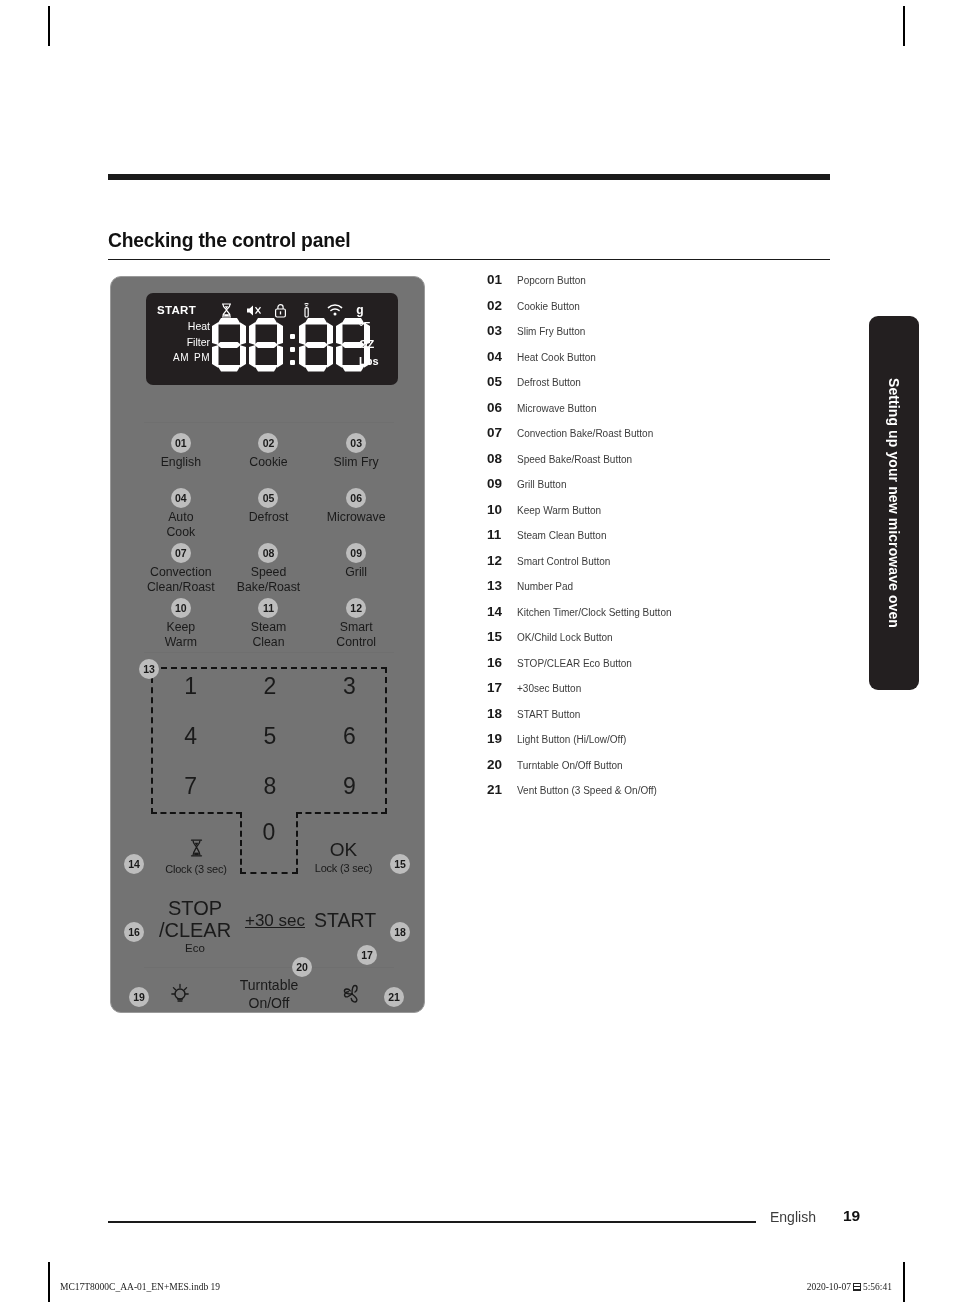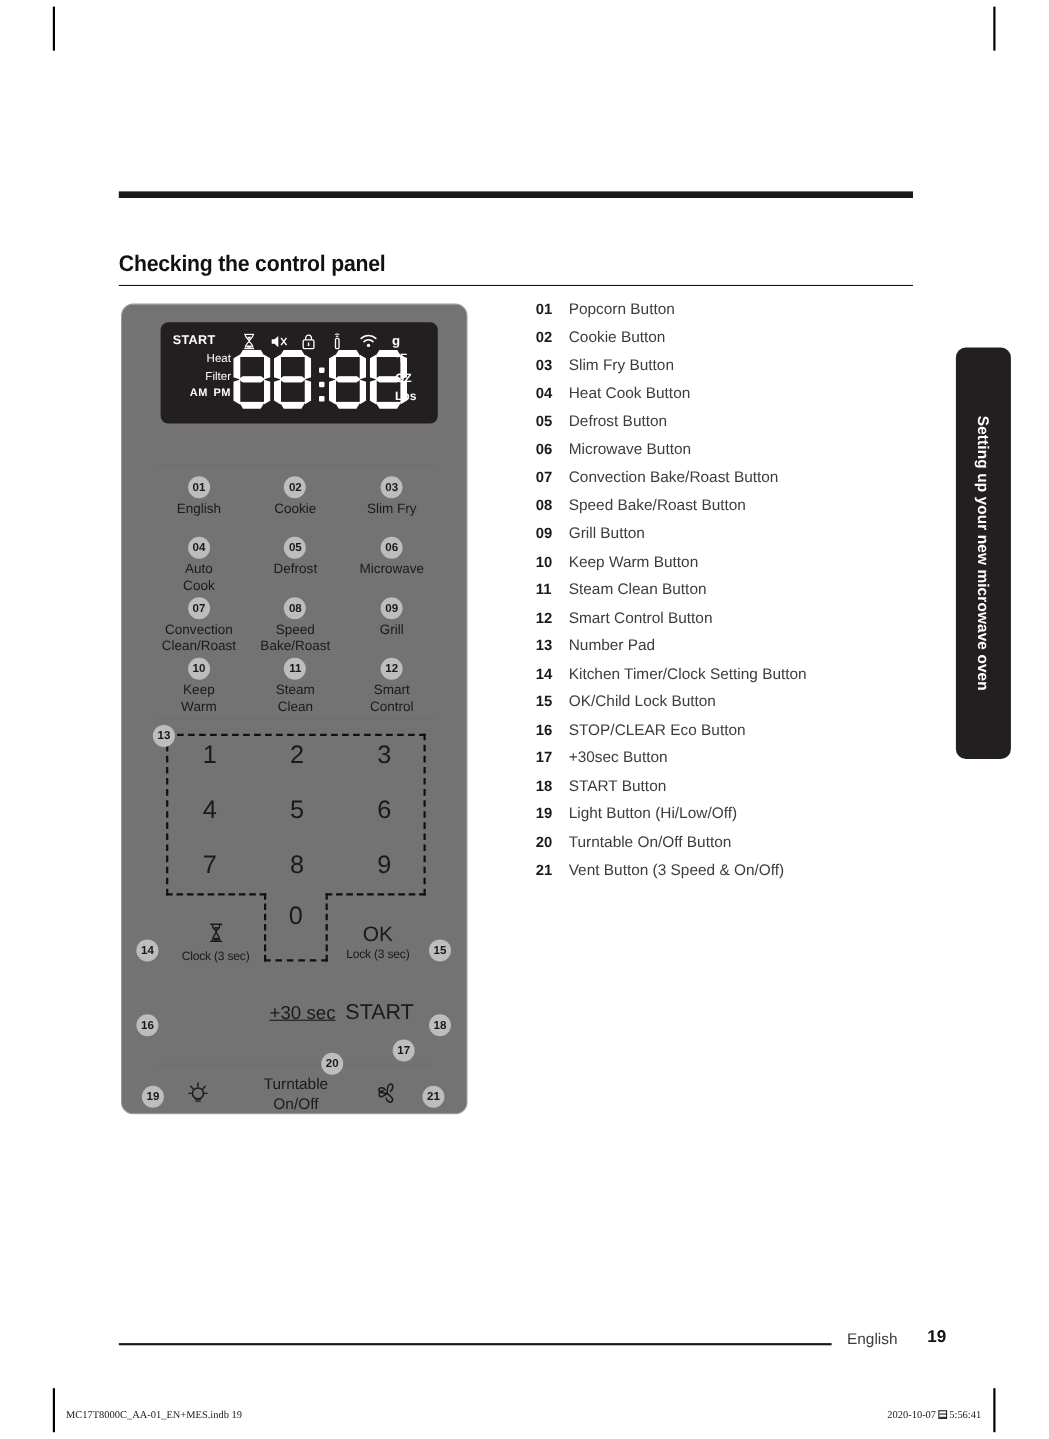--- a/index.html
+++ b/index.html
@@ -69,21 +69,21 @@
     color: #fff; font-size: 12px; font-weight: bold;
     width: 24px; text-align: center;
   }
 
   .disp-left-labels {
     position: absolute; left: 8px; top: 26px;
     width: 56px; text-align: right;
     color: #fff; font-size: 10.5px; line-height: 15.5px;
     font-weight: 500;
   }
-  .disp-left-labels .ampm { font-size: 10px; letter-spacing: 0.5px; font-weight: bold; }
+  .disp-left-labels .ampm { font-size: 10px; letter-spacing: 0.5px; }
   .disp-left-labels .ampm span { margin-left: 5px; }
 
   .digits {
     position: absolute; left: 66px; top: 25px;
     display: flex; align-items: flex-start;
   }
   .seg-digit {
     width: 34px; height: 54px; position: relative; margin-right: 3px;
   }
   
@@ -244,21 +244,21 @@
     position: absolute; left: 487px; top: 272px; width: 370px;
   }
   .legend-item {
     display: flex; align-items: baseline;
     margin-bottom: 0px; height: 25.5px;
   }
   .legend-num {
     width: 30px; font-size: 13.5px; font-weight: bold; color: #1a1a1a;
     flex: none;
   }
-  .legend-text { font-size: 14px; color: #3c3c3c; text-align: center; }
+  .legend-text { font-size: 10px; color: #3c3c3c; text-align: center; }
 
   
   .side-tab {
     position: absolute; left: 869px; top: 316px;
     width: 50px; height: 374px;
     background: #231f20; border-radius: 9px;
   }
   .side-tab-text {
     position: absolute; left: 50%; top: 50%;
     transform: translate(-50%, -50%) rotate(90deg);
@@ -509,20 +509,25 @@
     <div class="ok-grp">
       <div class="grp-main">OK</div>
       <div class="grp-sub">Lock (3 sec)</div>
     </div>
   </div>
 
   <div class="row-stop">
     <span class="badge badge-16">16</span>
     <span class="badge badge-17">17</span>
     <span class="badge badge-18">18</span>
+    <div class="stop-grp">
+      <div class="stop-l1">STOP</div>
+      <div class="stop-l2">/CLEAR</div>
+      <div class="stop-eco">Eco</div>
+    </div>
     <div class="plus30">+30 sec</div>
     <div class="start-lbl">START</div>
   </div>
 
   <div class="pdiv pdiv-3"></div>
 
   <div class="row-bottom">
     <span class="badge badge-19">19</span>
     <span class="badge badge-20">20</span>
     <span class="badge badge-21">21</span>

